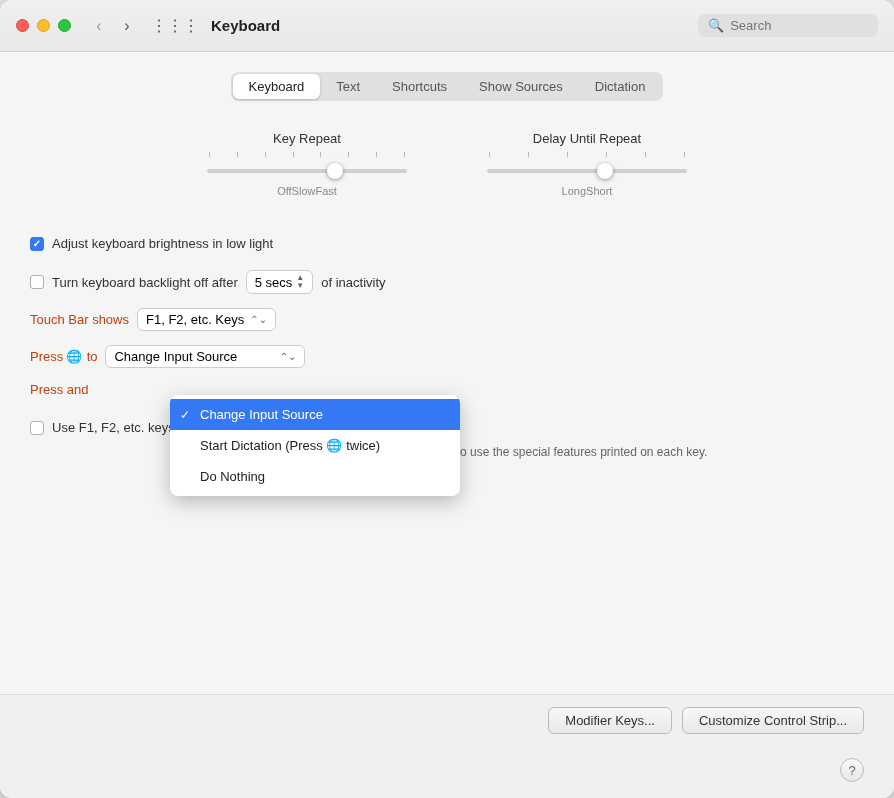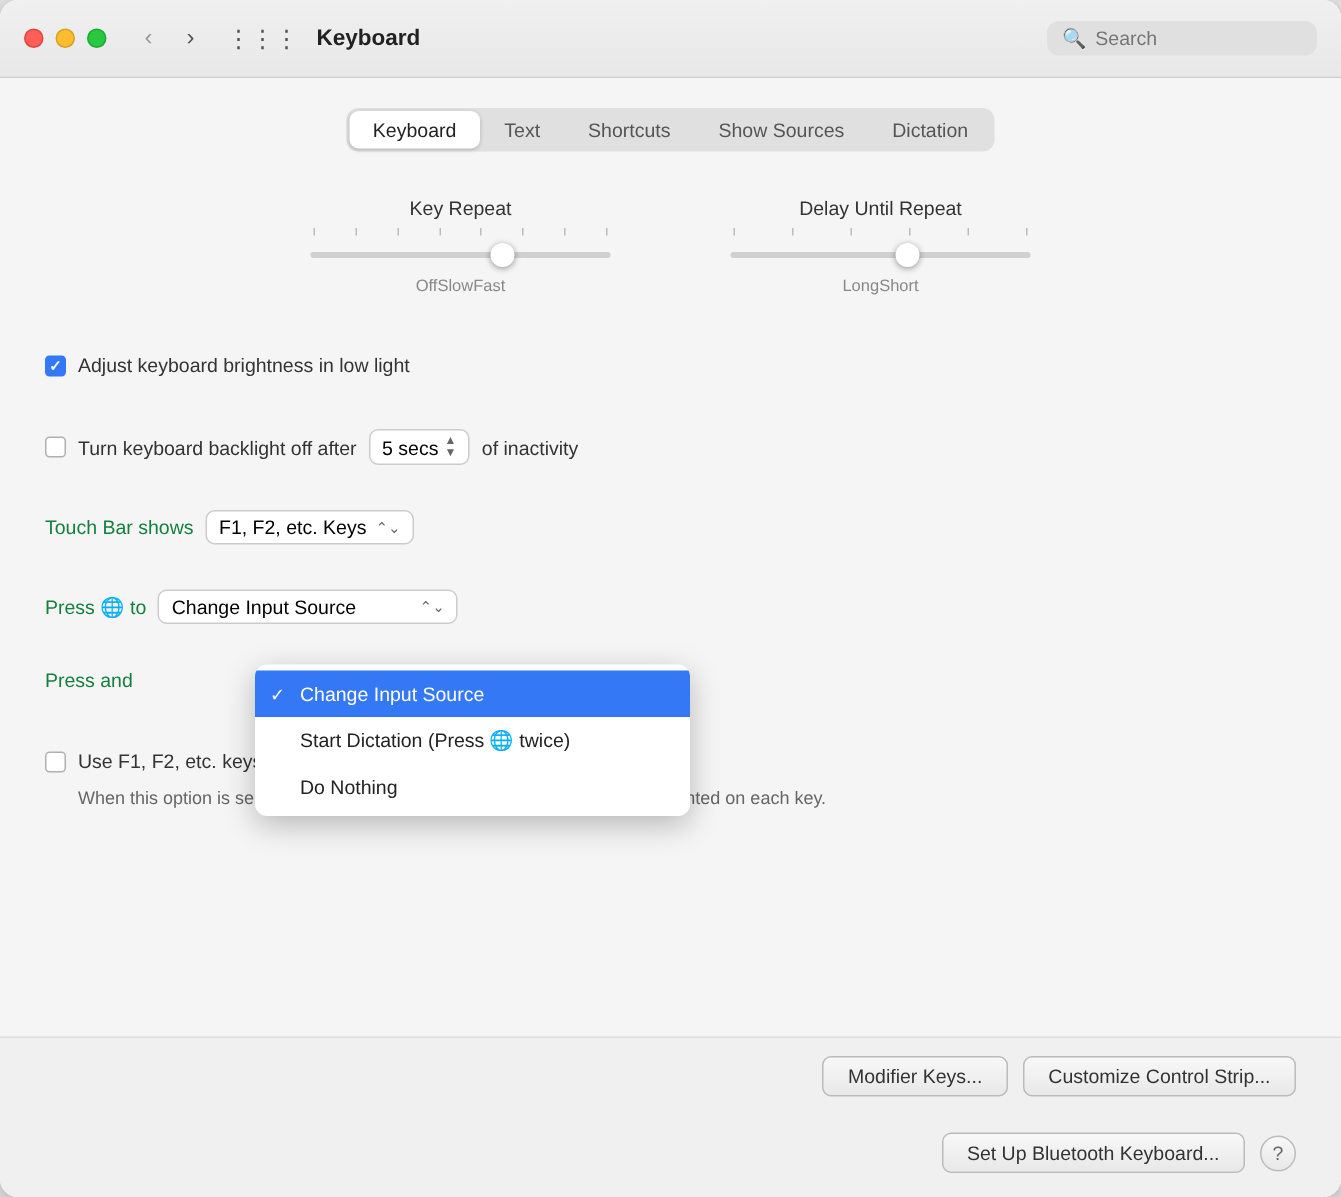--- a/index.html
+++ b/index.html
@@ -181,21 +181,21 @@
       font-size: 13px;
       color: #333;
     }
     .form-row {
       display: flex;
       align-items: center;
       gap: 8px;
     }
     .form-label {
       font-size: 13px;
-      color: #15803d;
+      color: #c2410c;
     }
     .select-box {
       background: white;
       border: 1px solid #ccc;
       border-radius: 6px;
       padding: 3px 8px;
       font-size: 13px;
       display: flex;
       align-items: center;
       gap: 6px;
@@ -224,23 +224,24 @@
       color: #666;
       line-height: 1;
     }
     .dropdown-arrow {
       font-size: 10px;
       color: #666;
     }
     .settings-rows {
       display: flex;
       flex-direction: column;
-      gap: 30px;
+      gap: 14px;
       margin-top: 4px;
       position: relative;
+      text-align: center;
     }
     .dropdown-menu {
       position: absolute;
       top: 50px;
       left: 140px;
       background: white;
       border-radius: 8px;
       box-shadow: 0 6px 20px rgba(0,0,0,0.25);
       overflow: hidden;
       z-index: 100;
@@ -496,16 +497,15 @@
       </div>
     </div>
   </div>
 
   <div class="bottom-bar">
     <button class="btn">Modifier Keys...</button>
     <button class="btn">Customize Control Strip...</button>
   </div>
 
   <div class="bottom-bar2">
-    <button class="btn">Set Up Bluetooth Keyboard...</button>
     <button class="help-btn">?</button>
   </div>
 </div>
 
 </body></html>

